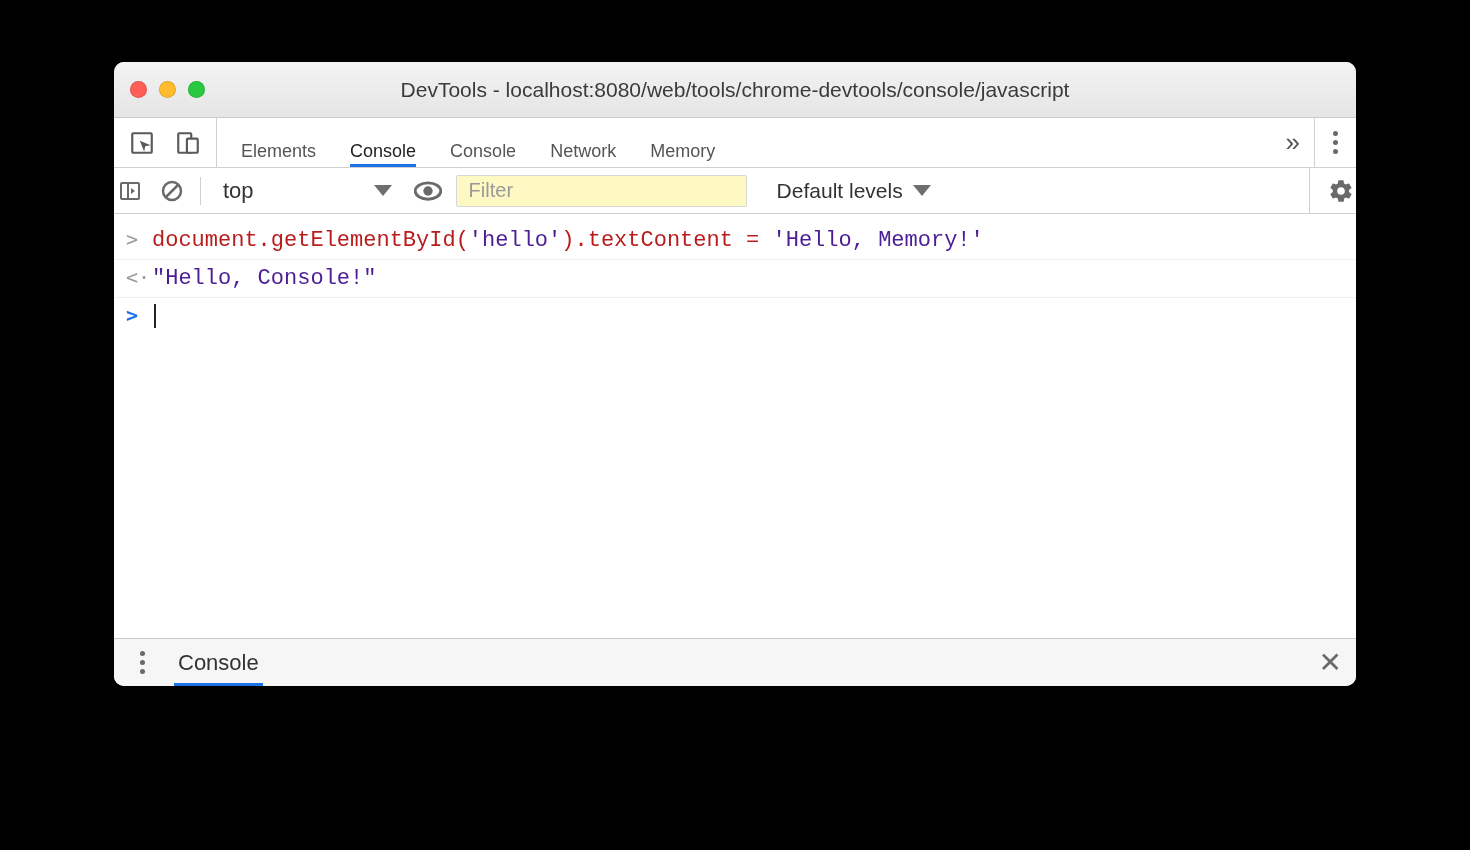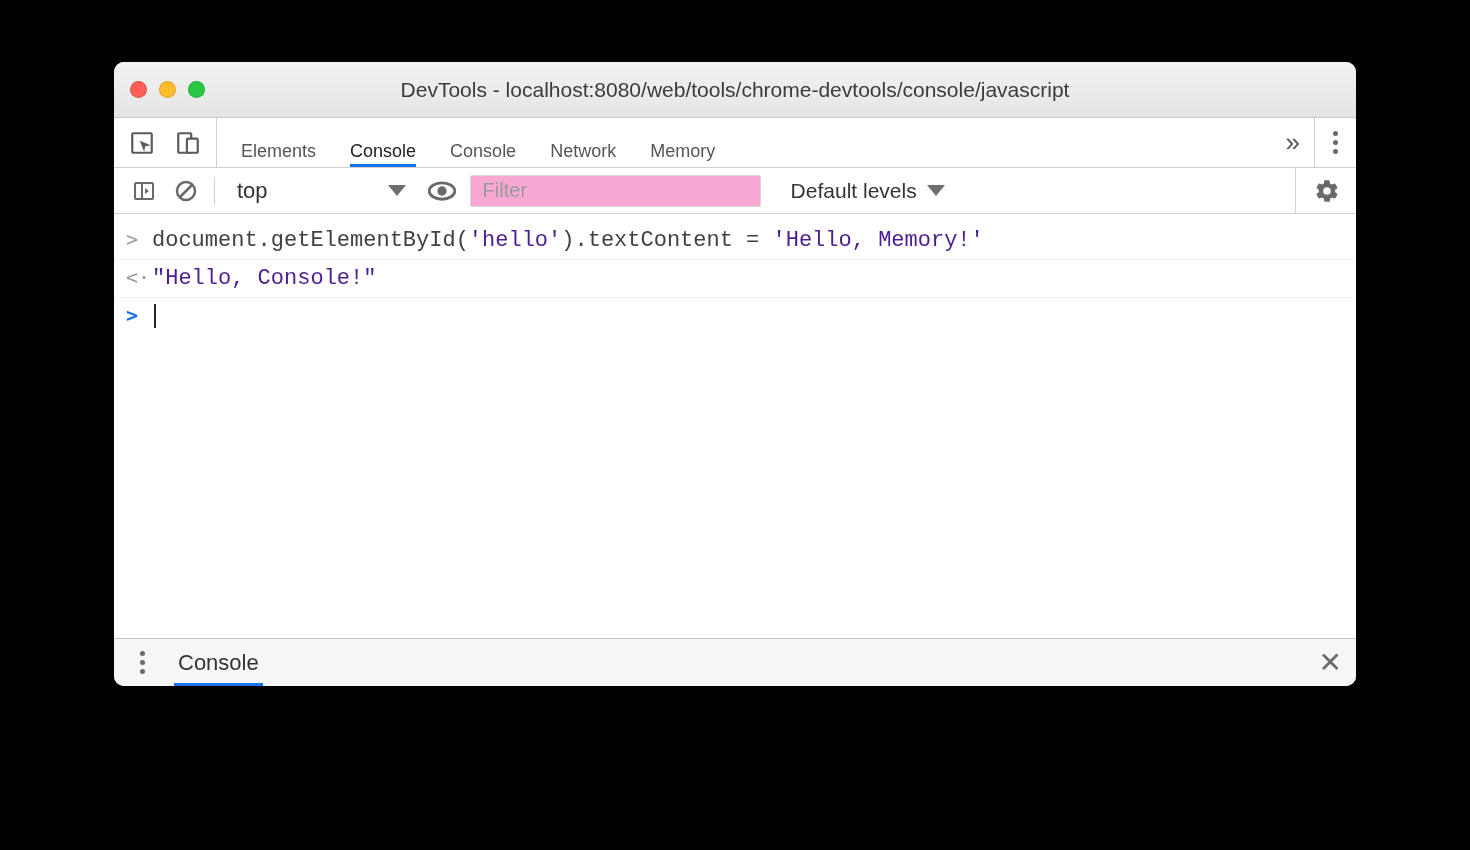--- a/index.html
+++ b/index.html
@@ -101,40 +101,40 @@
   }
   .vdots span {
     width:5px; height:5px; border-radius:50%; background:#6a6a6a;
   }
 
   
   .subbar {
     height: 46px;
     border-bottom: 1px solid #d0d0d0;
     display:flex; align-items:center;
-    padding: 0 16px;
+    padding: 0 2px;
     gap: 14px;
   }
   .subbar .divider { width:1px; height:28px; background:#d0d0d0; }
   .context-select {
     display:flex; align-items:center; gap:120px;
     font-size:22px; color:#333;
     padding: 0 8px;
   }
   .dropdown-caret {
     width:0; height:0;
     border-left:9px solid transparent;
     border-right:9px solid transparent;
     border-top:11px solid #6e6e6e;
   }
   .filter-input {
     flex: 0 0 280px;
     height: 32px;
     border: 1px solid #d7d7d7;
-    background:#f9a8d4;
+    background:#fef9c3;
     font-size:20px;
     padding: 0 12px;
     color:#333;
     border-radius:2px;
   }
   .filter-input::placeholder { color:#9a9a9a; }
   .levels-select {
     display:flex; align-items:center; gap:10px;
     font-size:21px; color:#333;
     padding: 0 8px 0 16px;
@@ -164,21 +164,21 @@
   }
   .console-line.input-line { border-bottom: none; }
   .line-marker {
     width: 26px; flex:0 0 26px;
     color:#9a9a9a;
     font-family: Menlo, Consolas, monospace;
     font-size:20px;
   }
   .line-marker.prompt-active { color:#1a73e8; font-weight:bold; }
   .code-text { white-space: pre; }
-  .tok-default { color:#404040; }
+  .tok-default { color:#b91c1c; }
   .tok-str { color:#4c1d95; }
   .caret-blink {
     display:inline-block; width:2px; height:24px; background:#222;
     vertical-align:middle; margin-left:2px;
     animation: blink 1s step-end infinite;
   }
   @keyframes blink { 50% { opacity:0; } }
 
   
   .drawer {

